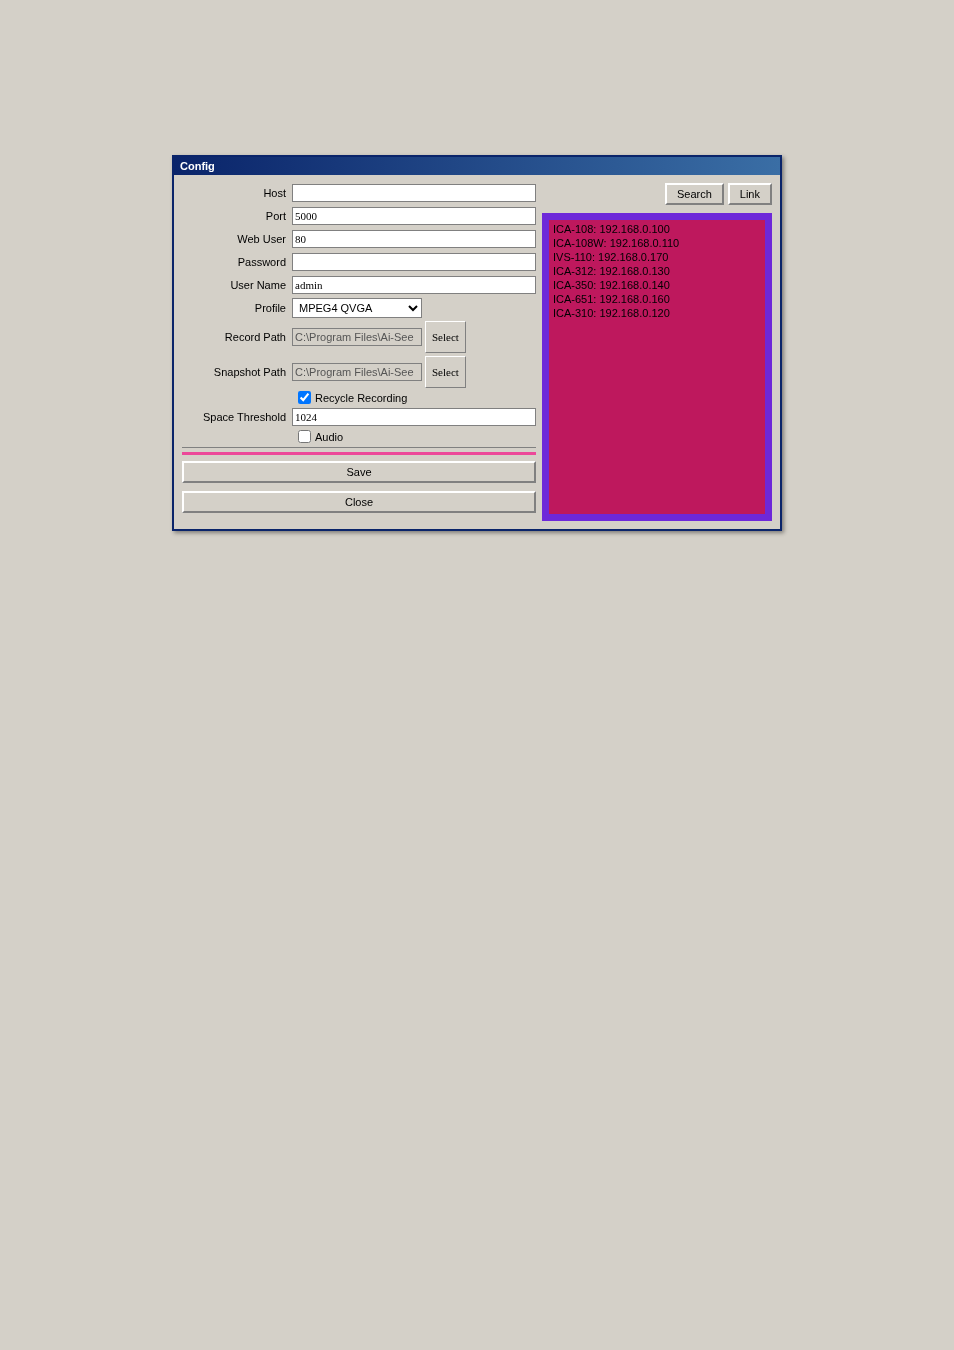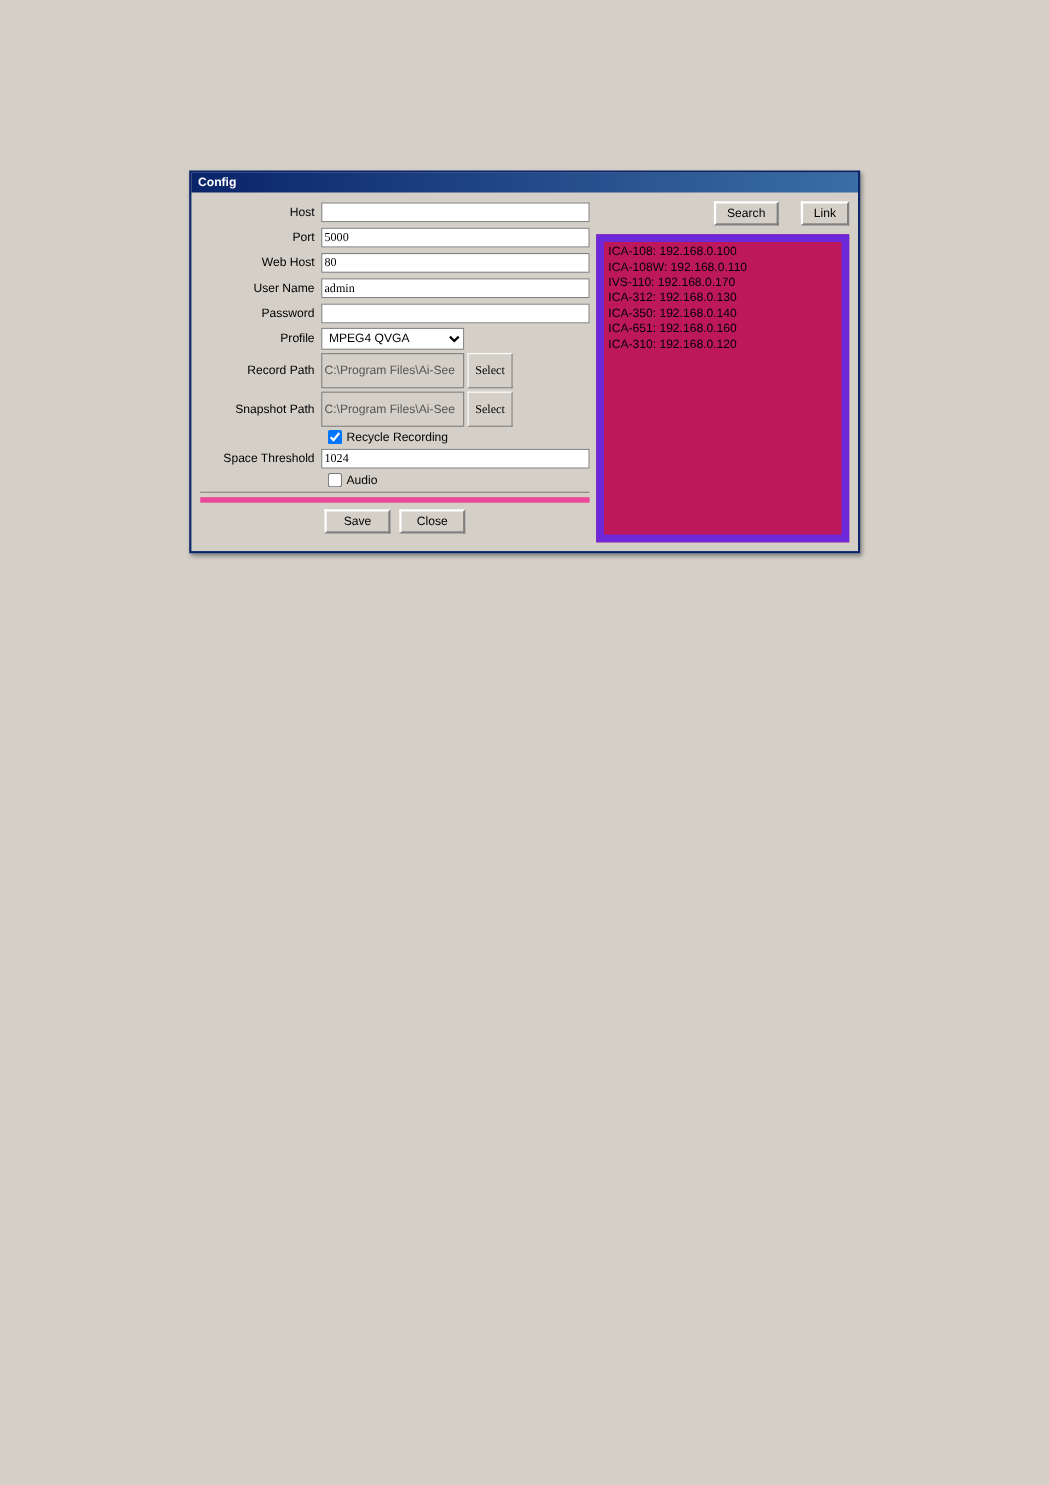--- a/index.html
+++ b/index.html
@@ -84,21 +84,21 @@
     .profile-select {
       width: 130px;
     }
     .path-row {
       display: flex;
       align-items: center;
       margin-bottom: 3px;
     }
     .path-input {
       width: 130px;
-      height: 32px;
+      height: 18px;
       border: 1px solid #808080;
       background: #d4d0c8;
       font-size: 11px;
       padding: 1px 2px;
       font-family: 'Tahoma', 'Arial', sans-serif;
       color: #555;
     }
     .select-btn {
       height: 32px;
       background: #d4d0c8;
@@ -123,21 +123,21 @@
     .threshold-input {
       width: 160px;
     }
     input[type="range"] {
       width: 160px;
       height: 16px;
     }
     .right-search-row {
       display: flex;
       justify-content: flex-end;
-      gap: 20px;
+      gap: 4px;
       margin-bottom: 4px;
     }
     .search-btn, .link-btn {
       height: 22px;
       background: #d4d0c8;
       border: 2px solid;
       border-top-color: #fff;
       border-left-color: #fff;
       border-bottom-color: #808080;
       border-right-color: #808080;
@@ -158,22 +158,23 @@
     .device-item {
       padding: 1px 0;
       cursor: default;
       white-space: nowrap;
     }
     .bottom-row {
       display: flex;
       justify-content: center;
       gap: 8px;
       padding: 6px 0 8px 0;
-      border-top: 5px solid #ec4899;
+      border-top: 3px solid #ec4899;
       margin-top: 4px;
+      flex-direction: column;
     }
     .save-btn, .close-btn {
       height: 22px;
       min-width: 60px;
       background: #d4d0c8;
       border: 2px solid;
       border-top-color: #fff;
       border-left-color: #fff;
       border-bottom-color: #808080;
       border-right-color: #808080;
@@ -205,32 +206,32 @@
         <span class="form-label">Host</span>
         <input type="text" class="form-input" value="" style="">
       </div>
 
       <div class="form-row">
         <span class="form-label">Port</span>
         <input type="text" class="form-input" value="5000" style="">
       </div>
 
       <div class="form-row">
-        <span class="form-label">Web Host</span>
+        <span class="form-label">Web User</span>
         <input type="text" class="form-input" value="80" style="">
+      </div>
+
+      <div class="form-row">
+        <span class="form-label">Password</span>
+        <input type="password" class="form-input" value="" style="">
       </div>
 
       <div class="form-row">
         <span class="form-label">User Name</span>
         <input type="text" class="form-input" value="admin" style="">
-      </div>
-
-      <div class="form-row">
-        <span class="form-label">Password</span>
-        <input type="password" class="form-input" value="" style="">
       </div>
 
       <div class="form-row">
         <span class="form-label">Profile</span>
         <select class="form-select profile-select">
           <option>MPEG4 QVGA</option>
           <option>MPEG4 VGA</option>
           <option>MJPEG QVGA</option>
           <option>MJPEG VGA</option>
         </select>

